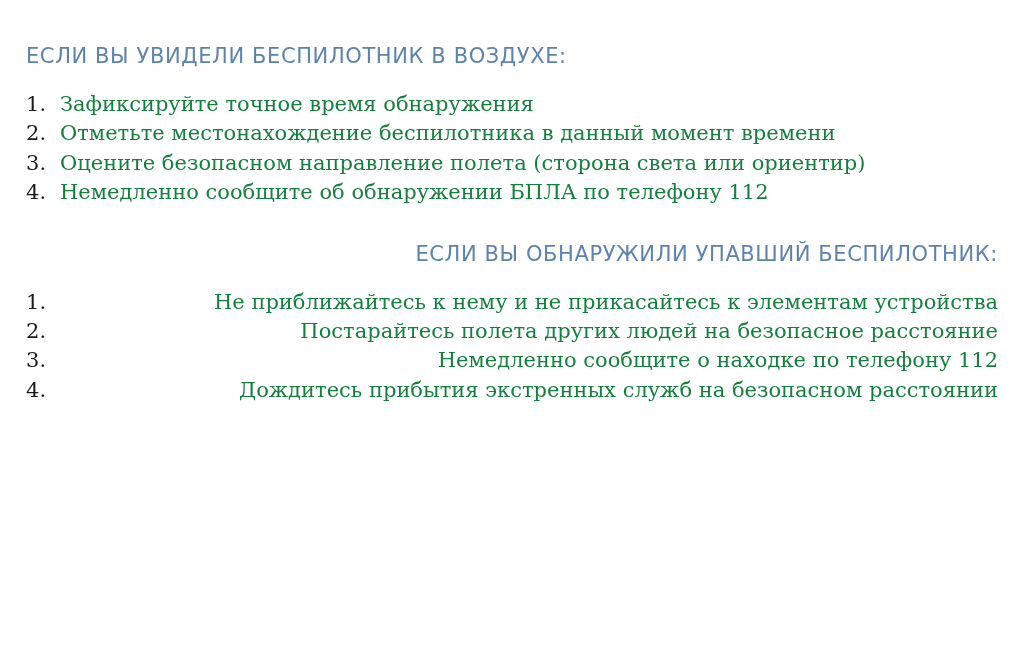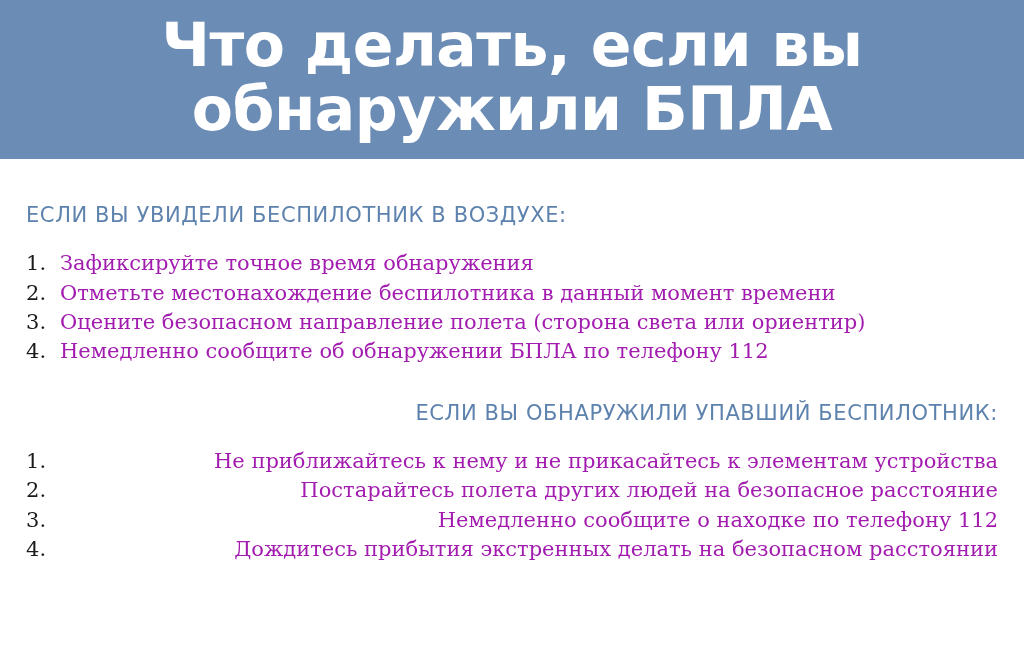--- a/index.html
+++ b/index.html
@@ -58,21 +58,21 @@
     text-transform: uppercase;
   }
   ol.steps {
     list-style: none;
     margin: 0;
     padding: 0;
     counter-reset: stepnum;
   }
   ol.steps li {
     counter-increment: stepnum;
-    color: #a21caf;
+    color: #15803d;
     font-family: "DejaVu Serif", serif;
     font-size: 21px;
     line-height: 1.40;
     padding-left: 34px;
     position: relative;
     white-space: nowrap;
   }
   ol.steps li::before {
     content: counter(stepnum) ".";
     position: absolute;
@@ -81,41 +81,37 @@
     color: #1a1a1a;
     font-family: "DejaVu Serif", serif;
     font-size: 21px;
   }
 </style>
 </head>
 <body>
 
 <div class="poster">
 
-  <div class="banner">
-    <h1 class="banner-title">Что делать, если вы
-обнаружили БПЛА</h1>
-  </div>
 
   <div class="content">
 
     <div class="section">
       <h2 class="section-heading">ЕСЛИ ВЫ УВИДЕЛИ БЕСПИЛОТНИК В ВОЗДУХЕ:</h2>
       <ol class="steps">
         <li>Зафиксируйте точное время обнаружения</li>
         <li>Отметьте местонахождение беспилотника в данный момент времени</li>
         <li>Оцените безопасном направление полета (сторона света или ориентир)</li>
         <li>Немедленно сообщите об обнаружении БПЛА по телефону 112</li>
       </ol>
     </div>
 
     <div class="section">
       <h2 class="section-heading">ЕСЛИ ВЫ ОБНАРУЖИЛИ УПАВШИЙ БЕСПИЛОТНИК:</h2>
       <ol class="steps">
         <li>Не приближайтесь к нему и не прикасайтесь к элементам устройства</li>
         <li>Постарайтесь полета других людей на безопасное расстояние</li>
         <li>Немедленно сообщите о находке по телефону 112</li>
-        <li>Дождитесь прибытия экстренных делать на безопасном расстоянии</li>
+        <li>Дождитесь прибытия экстренных служб на безопасном расстоянии</li>
       </ol>
     </div>
 
   </div>
 </div>
 
 </body></html>

